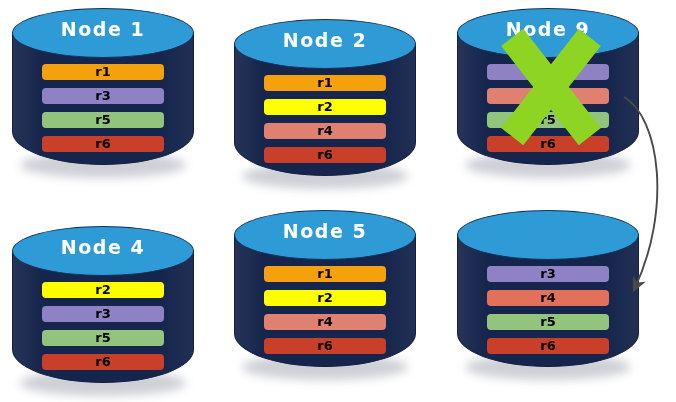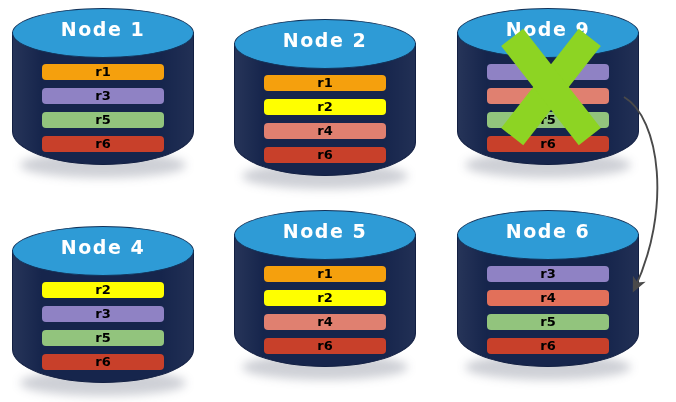--- a/index.html
+++ b/index.html
@@ -216,21 +216,20 @@
           <div class="bar" style="background: rgb(245, 160, 13);">r1</div>
           <div class="bar" style="background: rgb(255, 255, 0);">r2</div>
           <div class="bar" style="background: rgb(224, 128, 112);">r4</div>
           <div class="bar" style="background: rgb(200, 64, 42);">r6</div>
         </div>
       </div>
       <div class="node" style="left: 455px; top: 208px;">
         <div class="shadow"></div>
         <div class="body"></div>
         <div class="top"></div>
-        <div class="title">Node 6</div>
         <div class="bars">
           <div class="bar" style="background: rgb(143, 130, 196);">r3</div>
           <div class="bar" style="background: rgb(226, 112, 90);">r4</div>
           <div class="bar" style="background: rgb(146, 196, 125);">r5</div>
           <div class="bar" style="background: rgb(200, 64, 42);">r6</div>
         </div>
       </div>
     </div>
 
   <svg id="arrow" viewBox="0 0 676 402" xmlns="http://www.w3.org/2000/svg">

